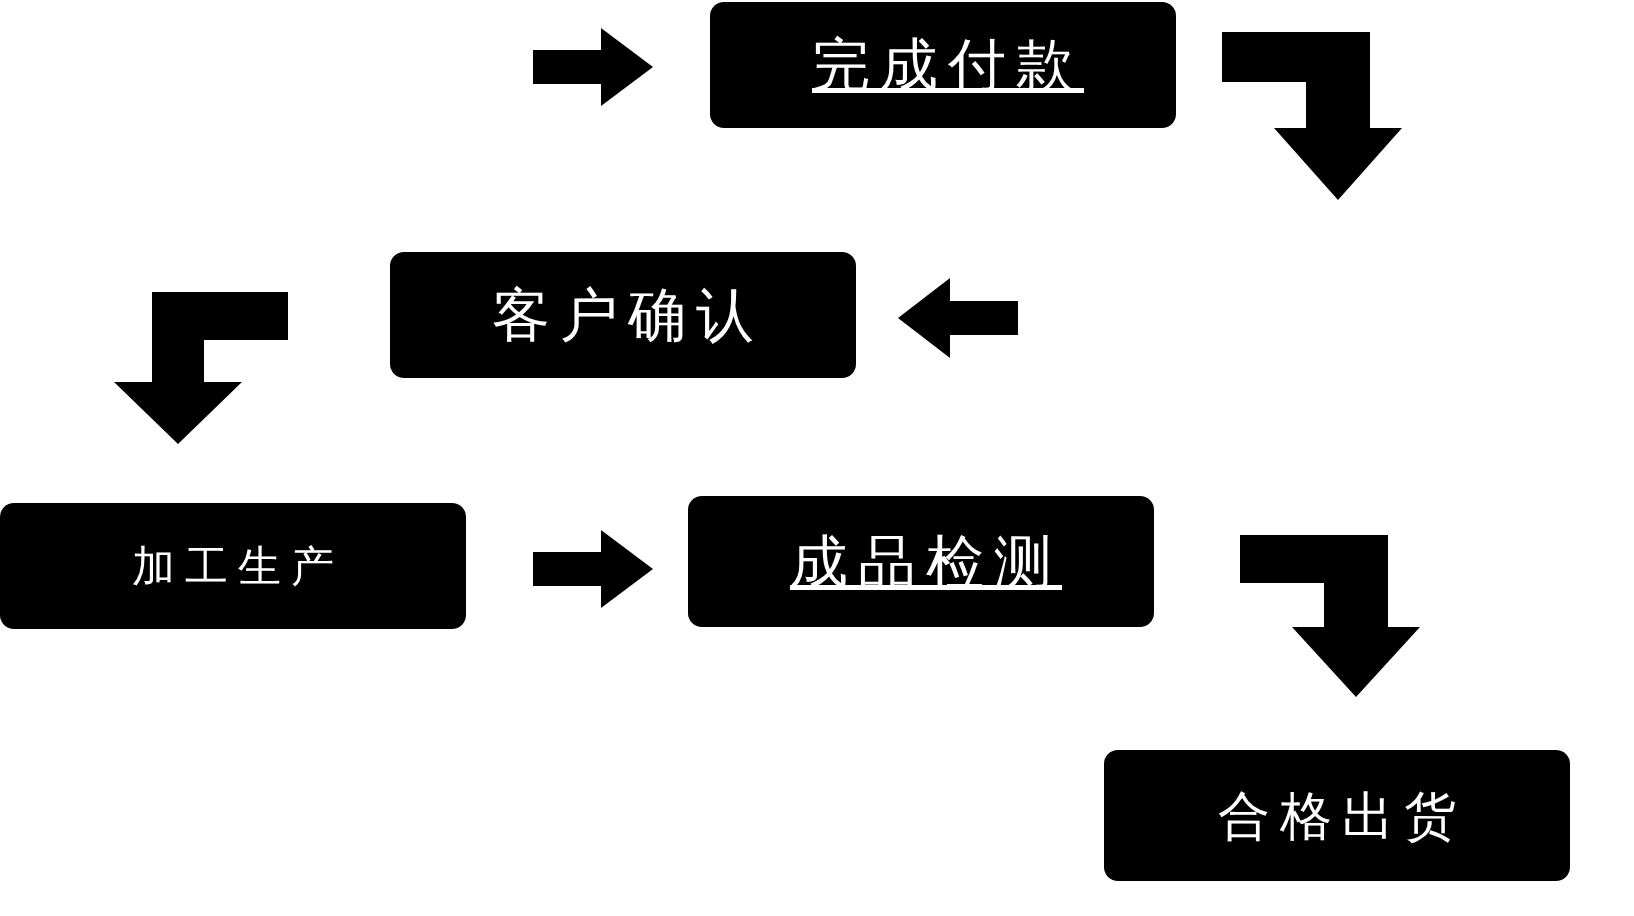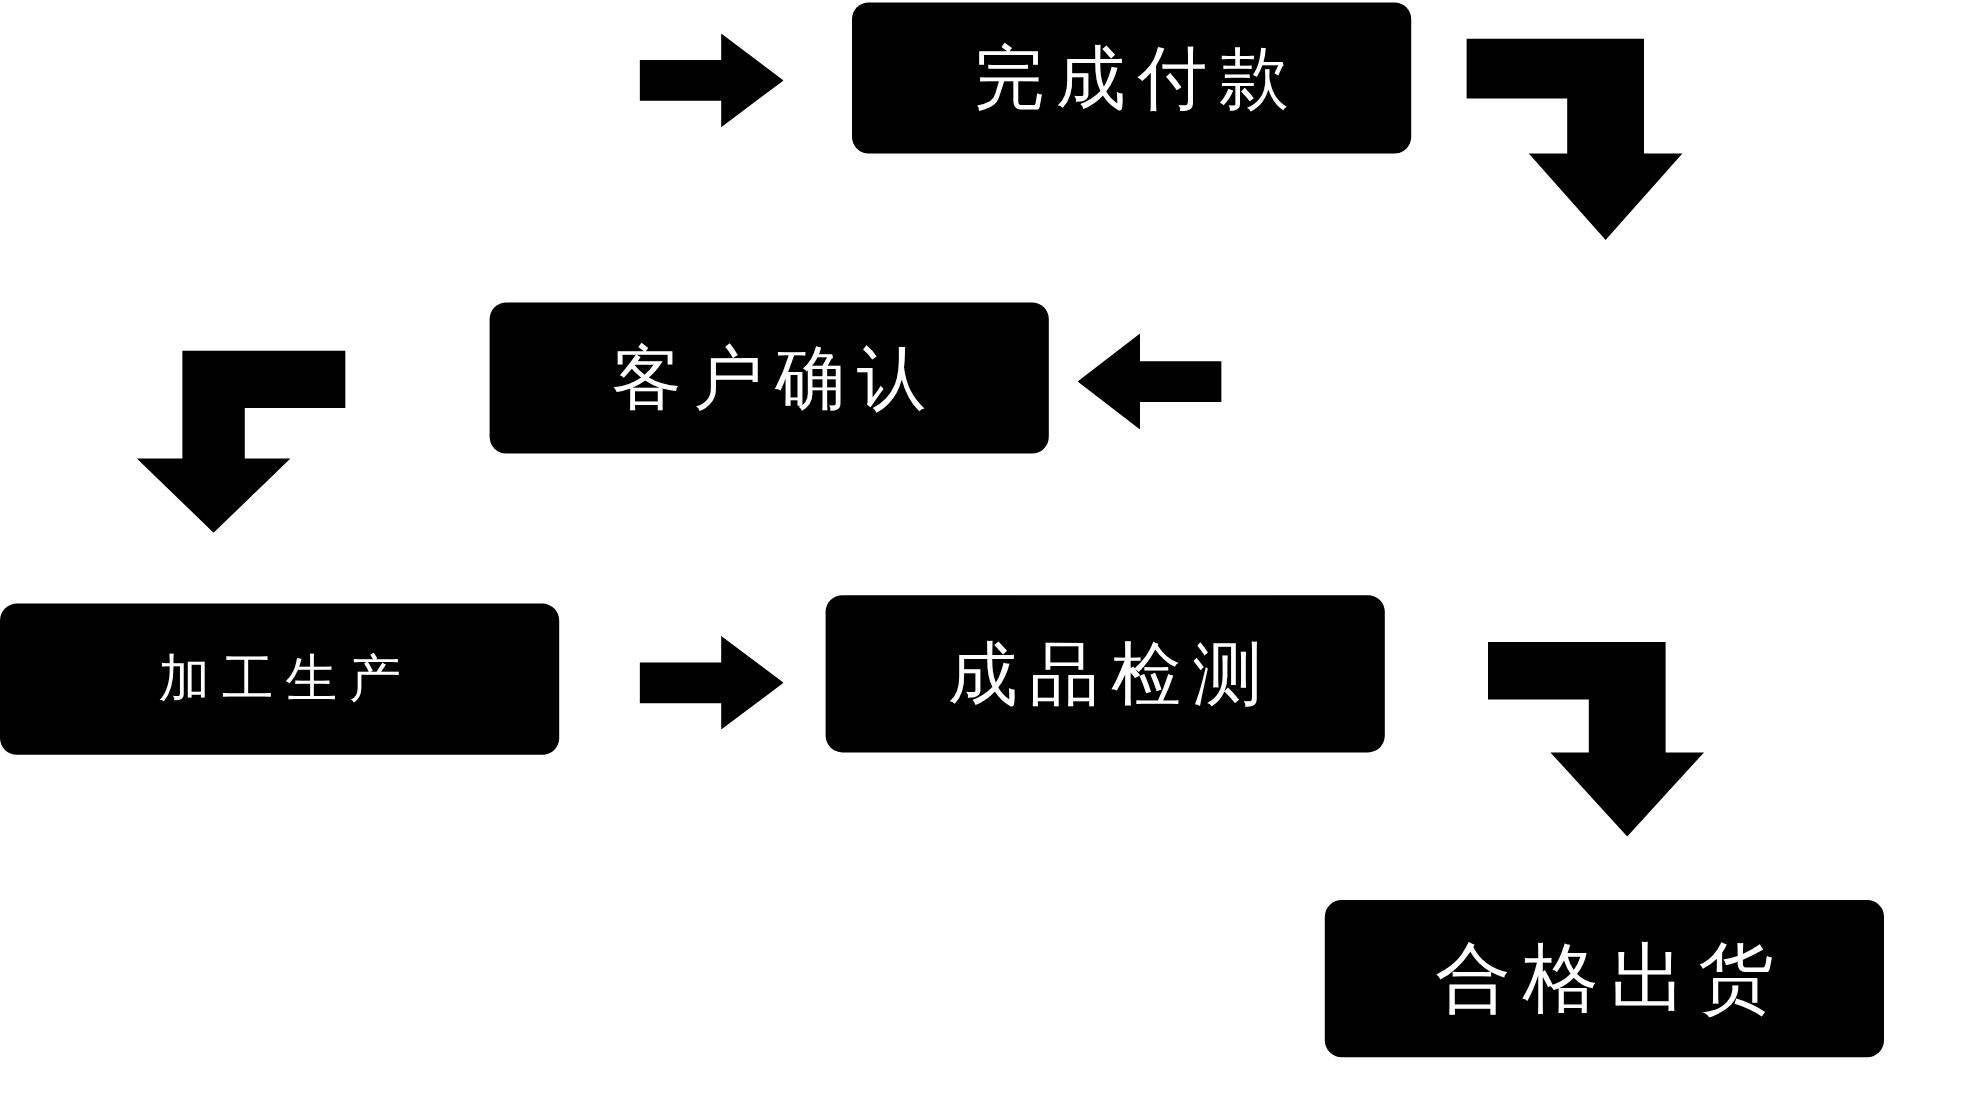--- a/index.html
+++ b/index.html
@@ -35,36 +35,36 @@
     font-weight: 400;
     line-height: 1;
     white-space: nowrap;
     display: block;
   }
   
   #node-sample      { left: 0px;    top: 2px;   width: 482px; height: 126px; }
   #node-sample .node-label   { font-size: 63px; letter-spacing: 0px; }
 
   #node-payment     { left: 710px;  top: 2px;   width: 466px; height: 126px; }
-  #node-payment .node-label  { font-size: 58px; letter-spacing: 10px; text-indent: 10px; }
+  #node-payment .node-label  { font-size: 58px; letter-spacing: 10px; text-indent: 10px; text-decoration: underline; }
 
   #node-drawing     { left: 1057px; top: 252px; width: 466px; height: 126px; }
   #node-drawing .node-label  { font-size: 58px; letter-spacing: 10px; text-indent: 10px; }
 
-  #node-confirm     { left: 390px;  top: 252px; width: 466px; height: 126px; margin-left: 18px; }
+  #node-confirm     { left: 390px;  top: 252px; width: 466px; height: 126px; }
   #node-confirm .node-label  { font-size: 58px; letter-spacing: 10px; text-indent: 10px; }
 
   #node-production  { left: 0px;    top: 503px; width: 466px; height: 126px; }
   #node-production .node-label { font-size: 43px; letter-spacing: 10px; text-indent: 10px; }
 
   #node-inspection  { left: 688px;  top: 496px; width: 466px; height: 131px; }
-  #node-inspection .node-label { font-size: 58px; letter-spacing: 10px; text-indent: 10px; }
+  #node-inspection .node-label { font-size: 58px; letter-spacing: 10px; text-indent: 10px; text-decoration: underline; }
 
   #node-shipment    { left: 1104px; top: 750px; width: 466px; height: 131px; }
-  #node-shipment .node-label { font-size: 63px; letter-spacing: 10px; text-indent: 10px; }
+  #node-shipment .node-label { font-size: 52px; letter-spacing: 10px; text-indent: 10px; }
 
   .arrow {
     position: absolute;
   }
   .arrow svg { display: block; width: 100%; height: 100%; }
 
   
   #arrow-sample-to-payment { left: 533px; top: 28px;  width: 120px; height: 78px; }
   
   #arrow-payment-to-drawing { left: 1222px; top: 32px; width: 180px; height: 168px; }

